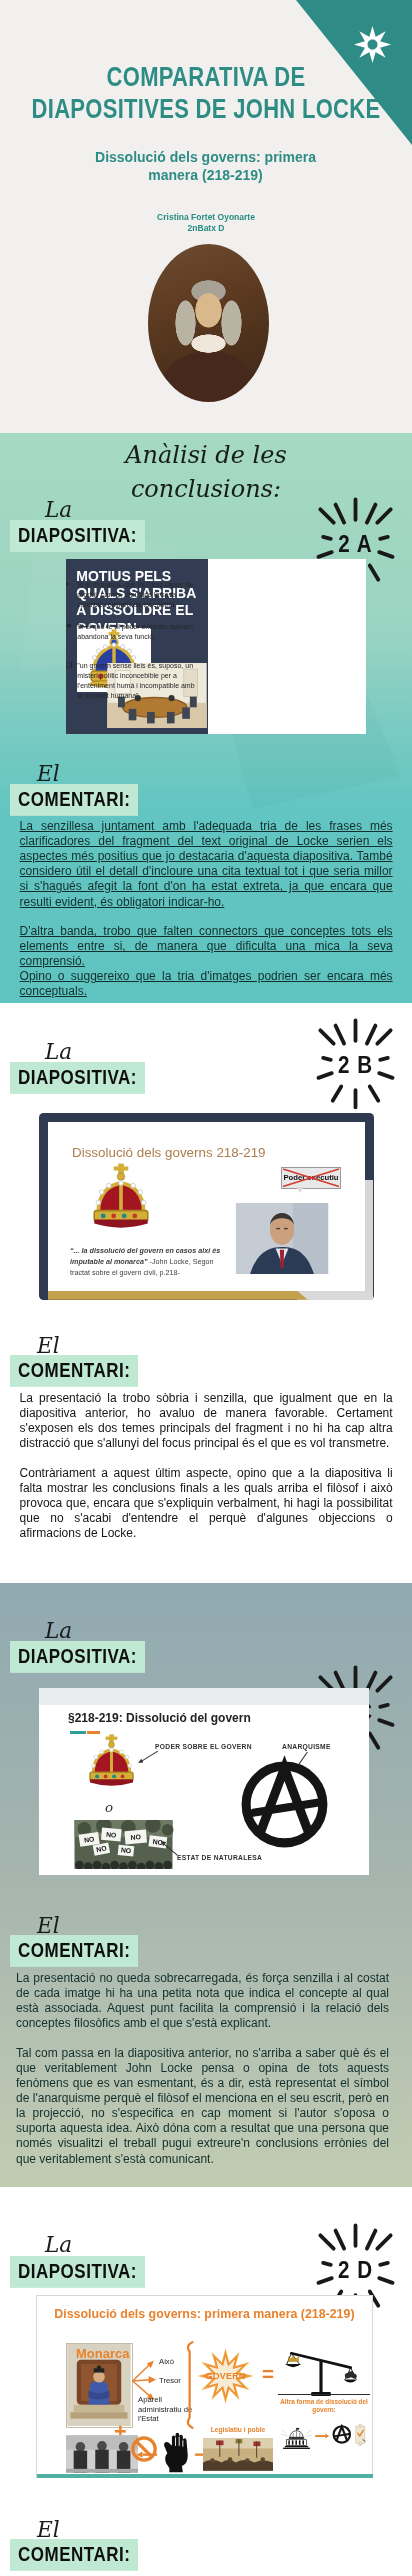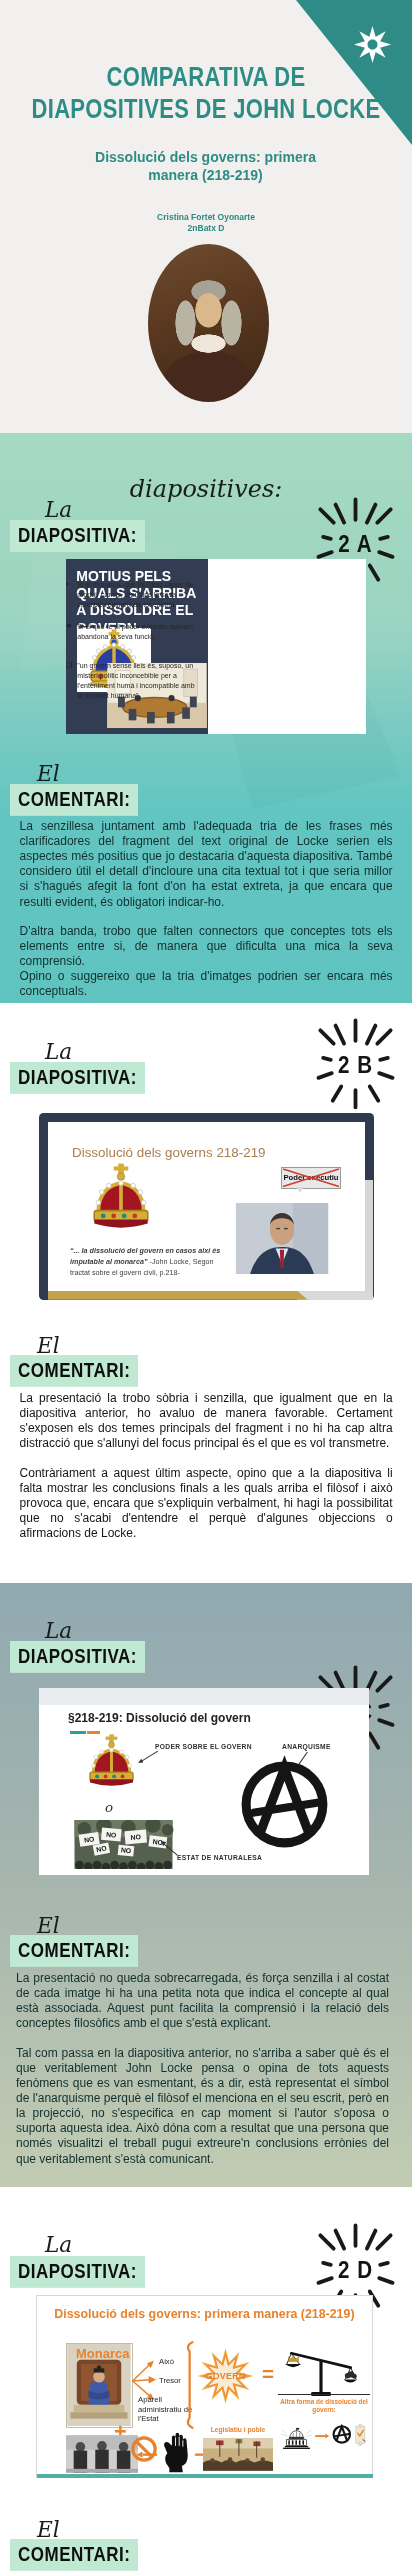--- a/index.html
+++ b/index.html
@@ -139,21 +139,22 @@
   </svg>
   <div class="abs htitle" style="top:61px;">COMPARATIVA DE</div>
   <div class="abs htitle" style="top:93px;">DIAPOSITIVES DE JOHN LOCKE</div>
   <div class="abs hsub">Dissolució dels governs: primera manera (218-219)</div>
   <div class="abs hauthor">
     <span style="display:block;">Cristina Fortet Oyonarte</span>
     <span style="display:block;">2nBatx D</span>
   </div>
   <div class="abs portrait"></div>
 
-  <div class="abs script analisi" style="top:475px;">diapositives:</div>
+  <div class="abs script analisi" style="top:441px;">Anàlisi de les</div>
+  <div class="abs script analisi" style="top:475px;">conclusions:</div>
 
   <div class="abs script lascript" style="left:45px;top:497px;">La</div>
   <div class="abs" style="left:10.3px;top:520px;"><span class="labelbox">DIAPOSITIVA:</span></div>
   <div class="abs burst" style="left:308px;top:488px;">
     <svg viewBox="-100 -100 200 200">
         <g stroke="#191919" stroke-width="8" stroke-linecap="round">
       <line x1="0" y1="-52" x2="0" y2="-95"></line>
           <line x1="24" y1="-46" x2="42" y2="-84"></line>
       <line x1="-24" y1="-46" x2="-42" y2="-84"></line>
           <line x1="46" y1="-46" x2="74" y2="-74"></line>
@@ -228,21 +229,21 @@
       <span class="tx">Si el que té el poder executiu suprem abandona la seva funció.</span>
     </div>
     <div class="s2a-b" style="top:102px;">
       <span class="mk">❑</span>
       <span class="tx">"un govern sense lleis és, suposo, un misteri polític inconcebible per a l'enteniment humà i incompatible amb la societat humana"</span>
     </div>
   </div>
 
   <div class="abs script lascript" style="left:37px;top:761px;">El</div>
   <div class="abs" style="left:10.3px;top:784px;"><span class="labelbox">COMENTARI:</span></div>
-  <div class="abs ctext on-teal" style="left:19.6px;top:819px;">
+  <div class="abs ctext on-teal" style="left:19.6px;top:819px;text-decoration:underline;">
     <p>La senzillesa juntament amb l'adequada tria de les frases més clarificadores del fragment del text original de Locke serien els aspectes més positius que jo destacaria d'aquesta diapositiva. També considero útil el detall d'incloure una cita textual tot i que seria millor si s'hagués afegit la font d'on ha estat extreta, ja que encara que resulti evident, és obligatori indicar-ho.</p>
     <p class="gap">D'altra banda, trobo que falten connectors que conceptes tots els elements entre si, de manera que dificulta una mica la seva comprensió.</p>
     <p>Opino o suggereixo que la tria d'imatges podrien ser encara més conceptuals.</p>
   </div>
 
   <div class="abs burst" style="left:308px;top:1009px;">
     <svg viewBox="-100 -100 200 200">
         <g stroke="#191919" stroke-width="8" stroke-linecap="round">
       <line x1="0" y1="-52" x2="0" y2="-95"></line>
           <line x1="24" y1="-46" x2="42" y2="-84"></line>

